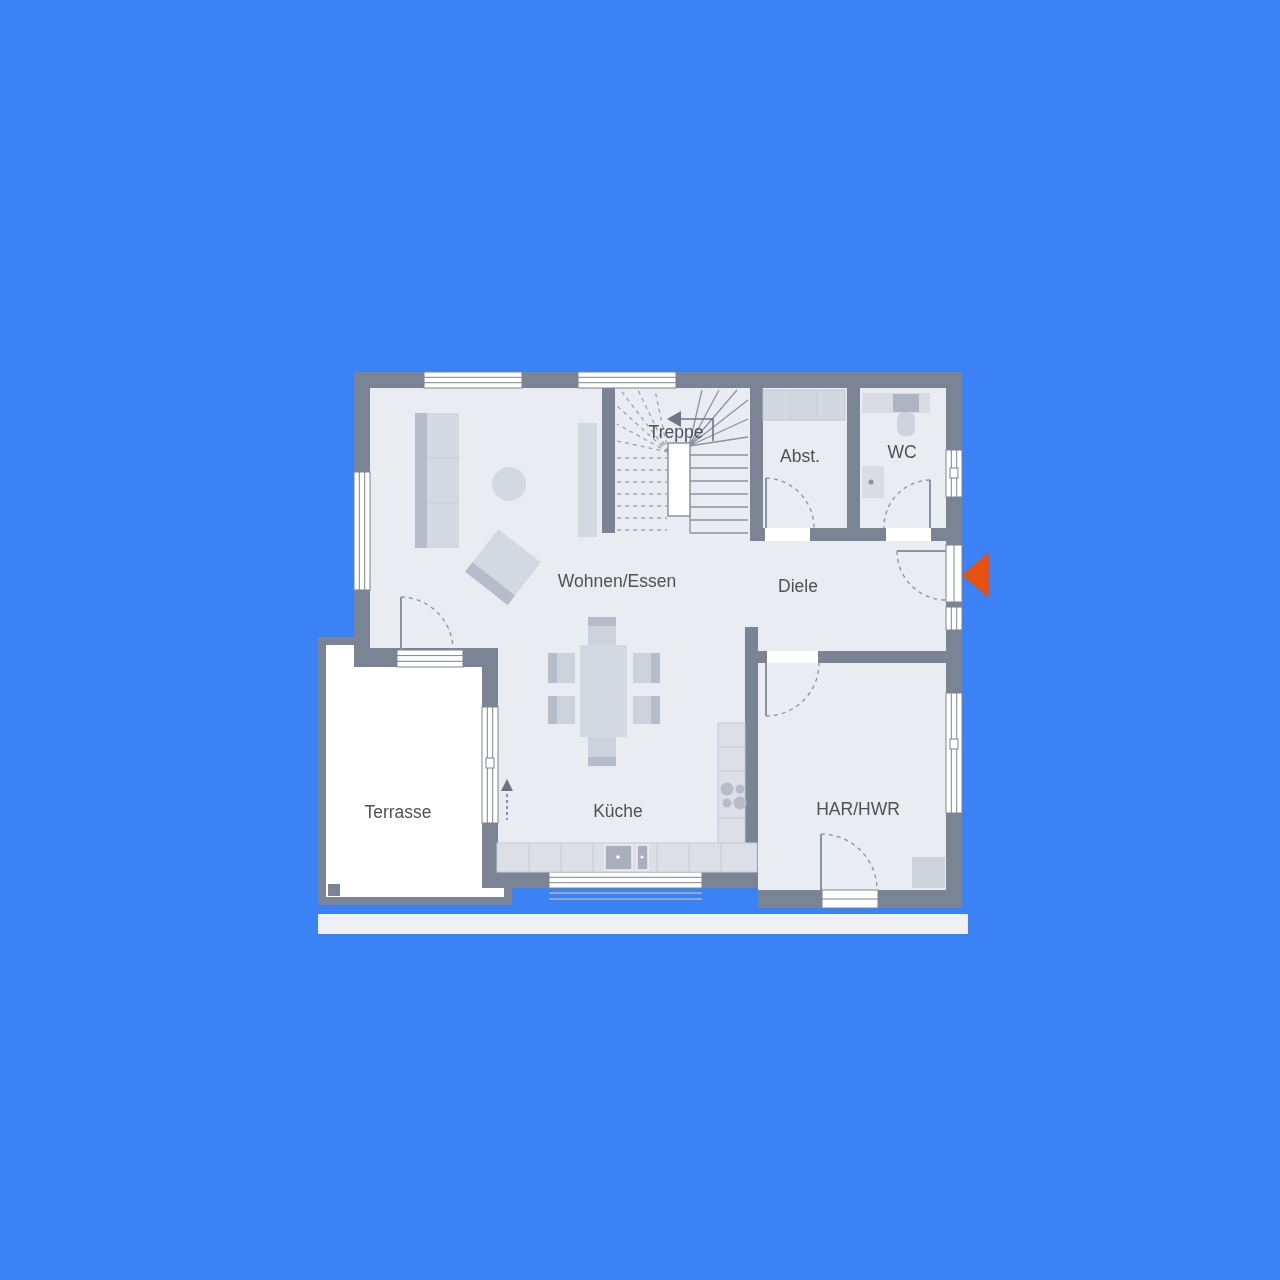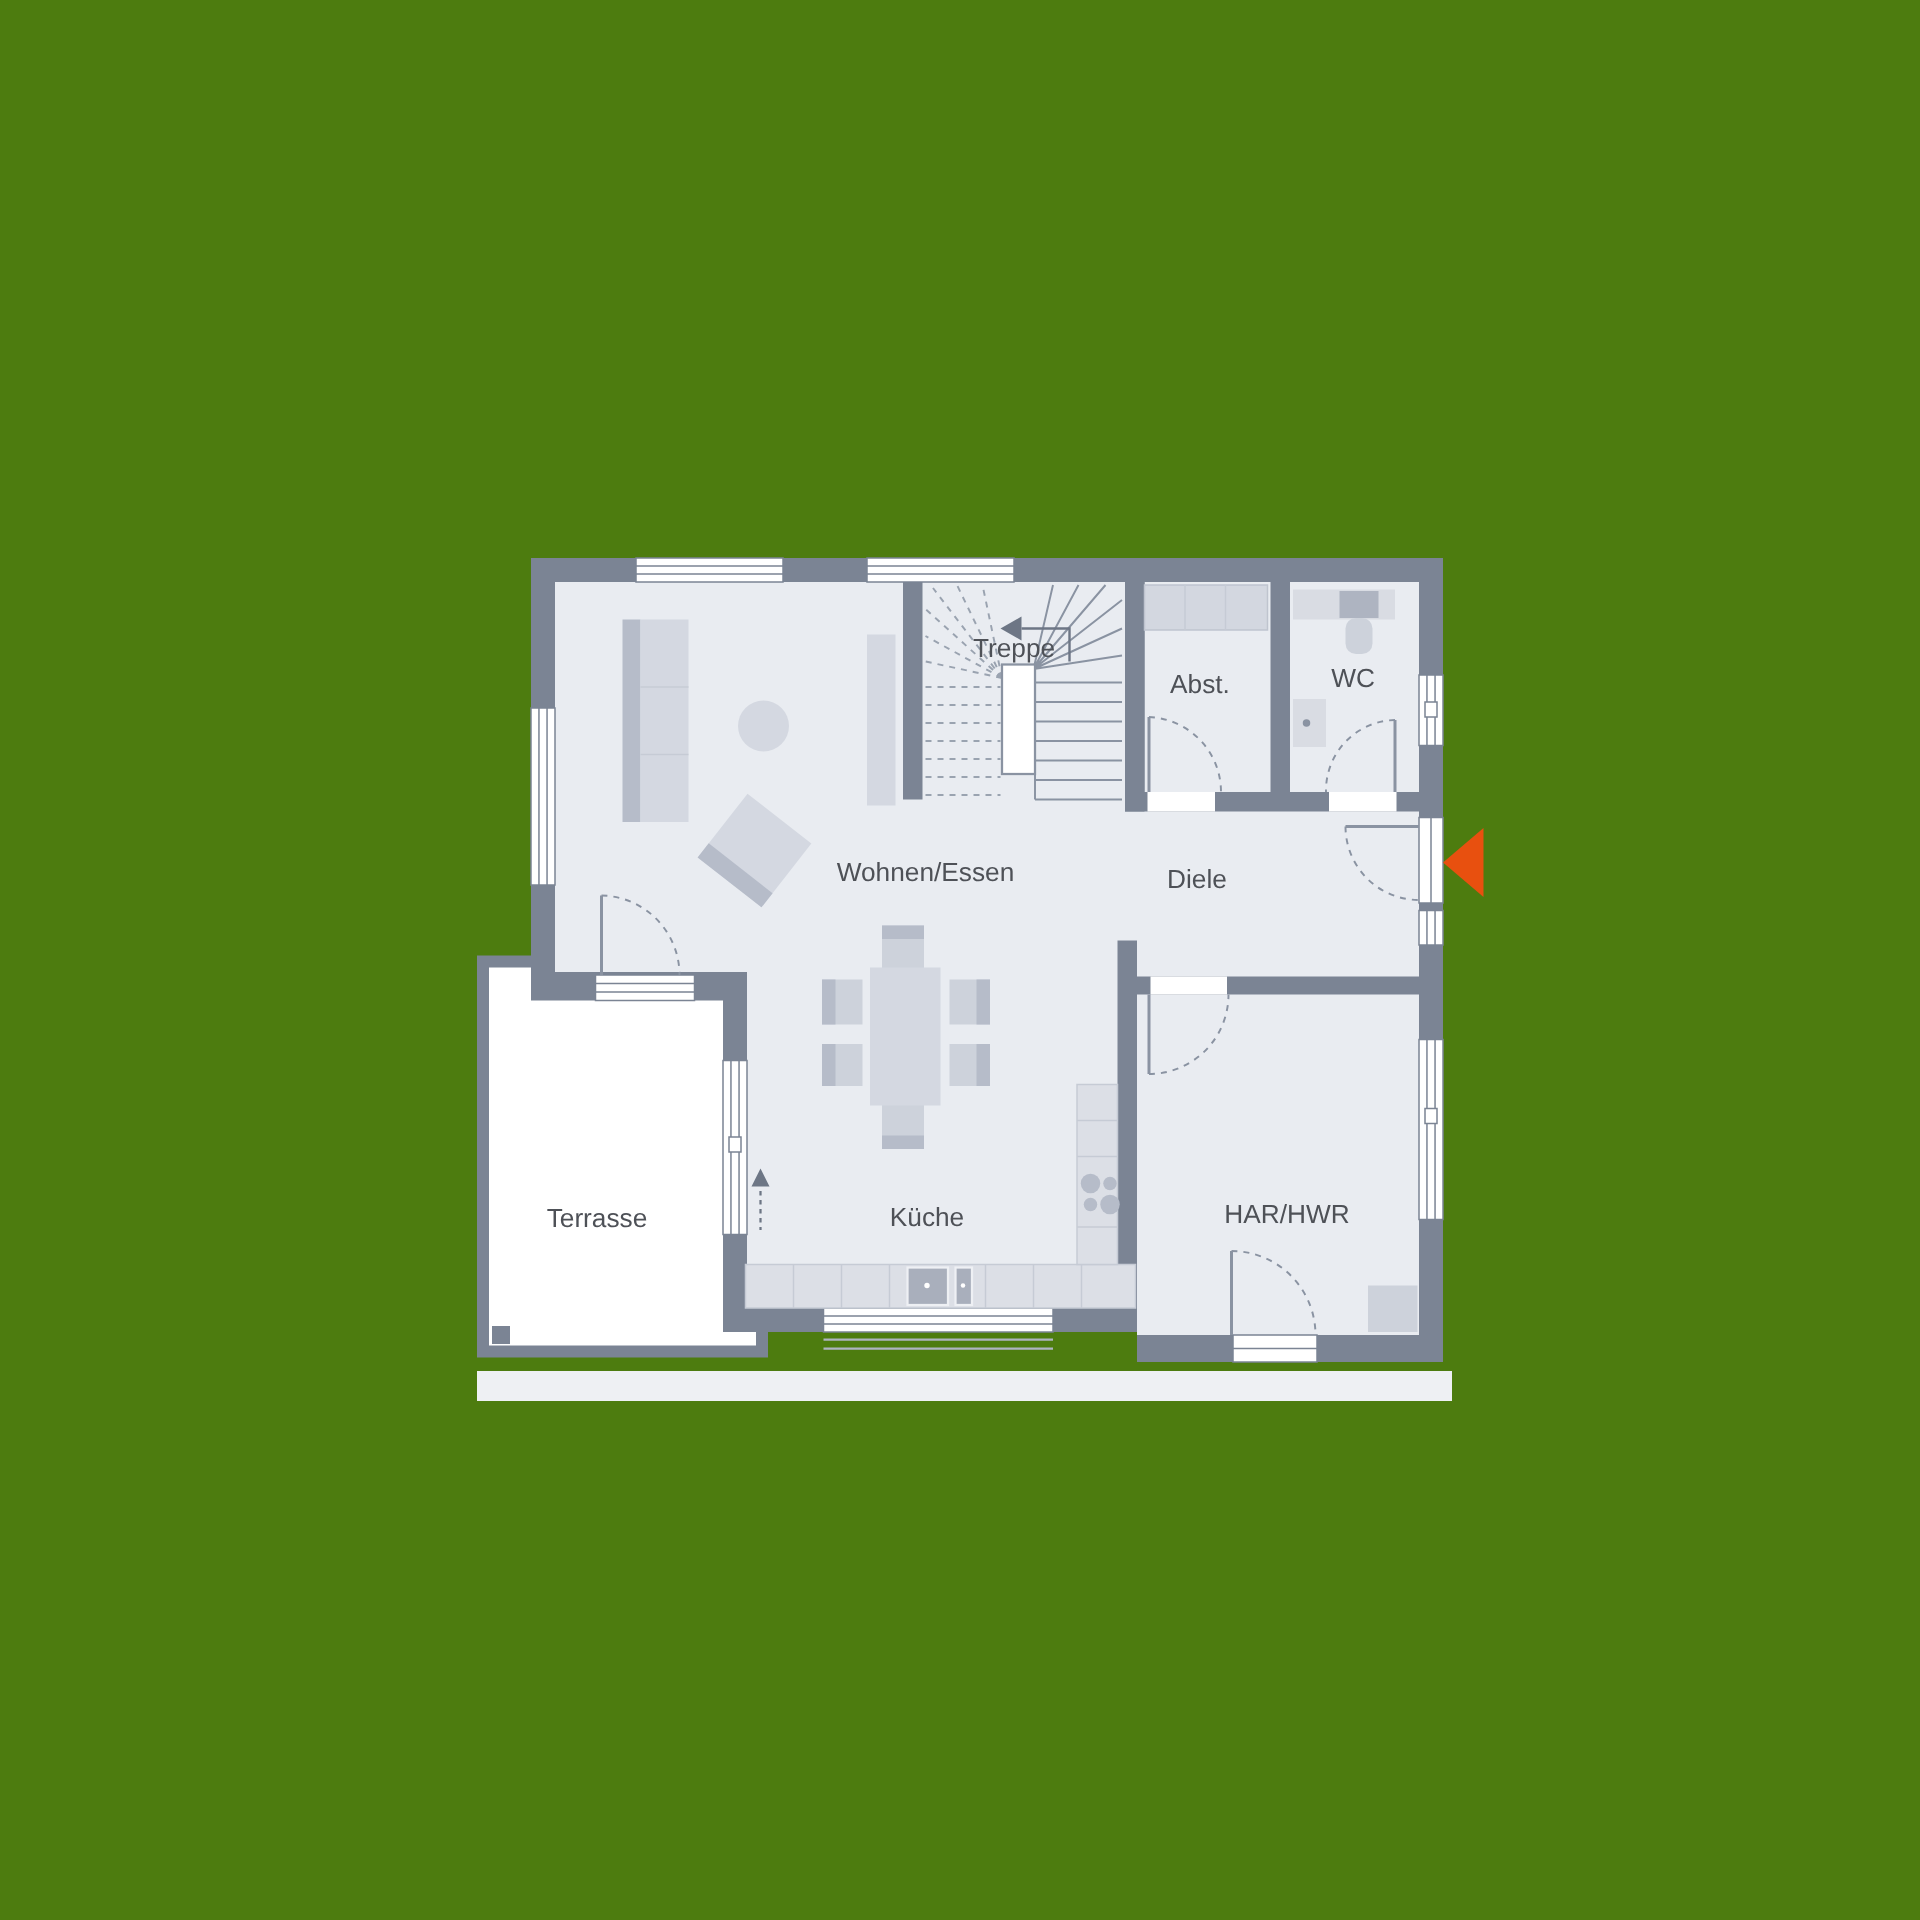--- a/index.html
+++ b/index.html
@@ -2,21 +2,21 @@
 <html style="--wall: #7b8494; --floor: #e9ecf1; --terrace: #ffffff; --furniture: #d4d8e1; --furniture_dark: #b6bcc9; --counter: #dcdfe6; --fixture: #cdd2db; --fixture_dark: #aeb4c1; --accent: #e8500f; --text: #4e5157; --line: #8a93a2; --line_light: #9aa3b0;"><head>
 <meta charset="utf-8">
 <style>
   :root{
     --wall:#7b8494; --floor:#e9ecf1; --terrace:#ffffff;
     --furniture:#d4d8e1; --furniture_dark:#b6bcc9; --counter:#dcdfe6;
     --fixture:#cdd2db; --fixture_dark:#aeb4c1; --accent:#e8500f;
     --text:#4e5157; --line:#8a93a2; --line_light:#9aa3b0; --cellline:#c6cbd5;
   }
   html,body{margin:0;padding:0;background:#ffffff;}
-  .page{width:1280px;height:1280px;background:#4d7c0f;position:relative;}
+  .page{width:1280px;height:1280px;background:#3b82f6;position:relative;}
   .wall{fill:var(--wall);}
   .floor{fill:var(--floor);}
   .terrace{fill:var(--terrace);stroke:var(--wall);stroke-width:8;}
   .win{fill:#ffffff;stroke:var(--wall);stroke-width:1;}
   .gap{fill:#ffffff;}
   .winline{stroke:var(--wall);stroke-width:1;fill:none;}
   .sill{stroke:var(--fixture_dark);stroke-width:1.5;fill:none;}
   .leaf{stroke:var(--line);stroke-width:2;}
   .arc{stroke:var(--line);stroke-width:1.3;fill:none;stroke-dasharray:4 4;}
   .tread{stroke:var(--line);stroke-width:1.3;fill:none;}

